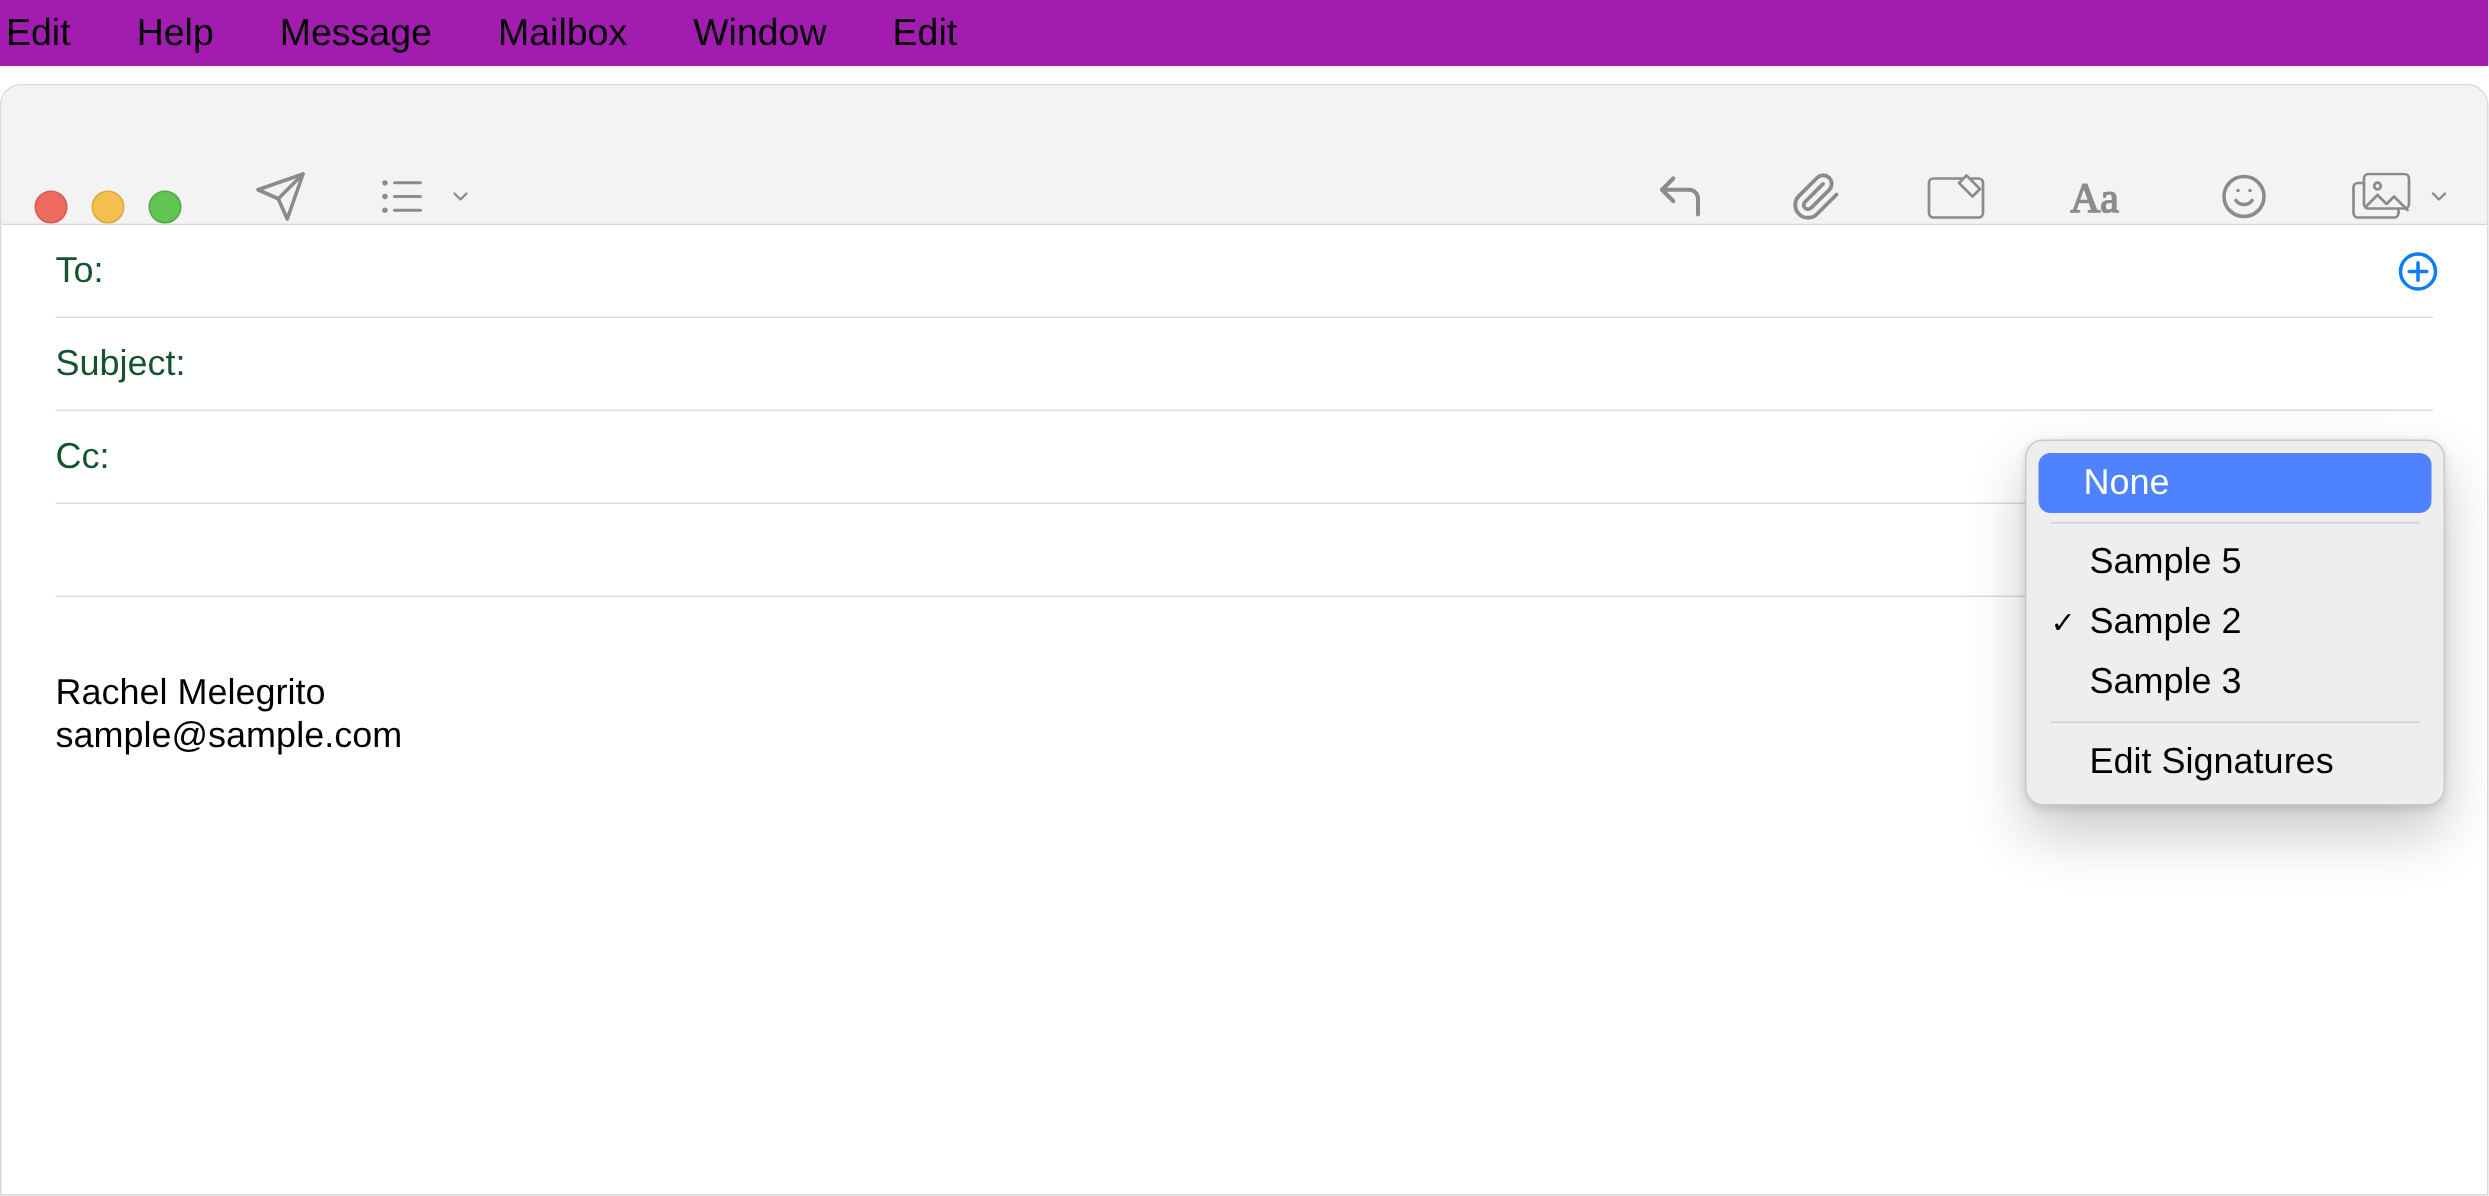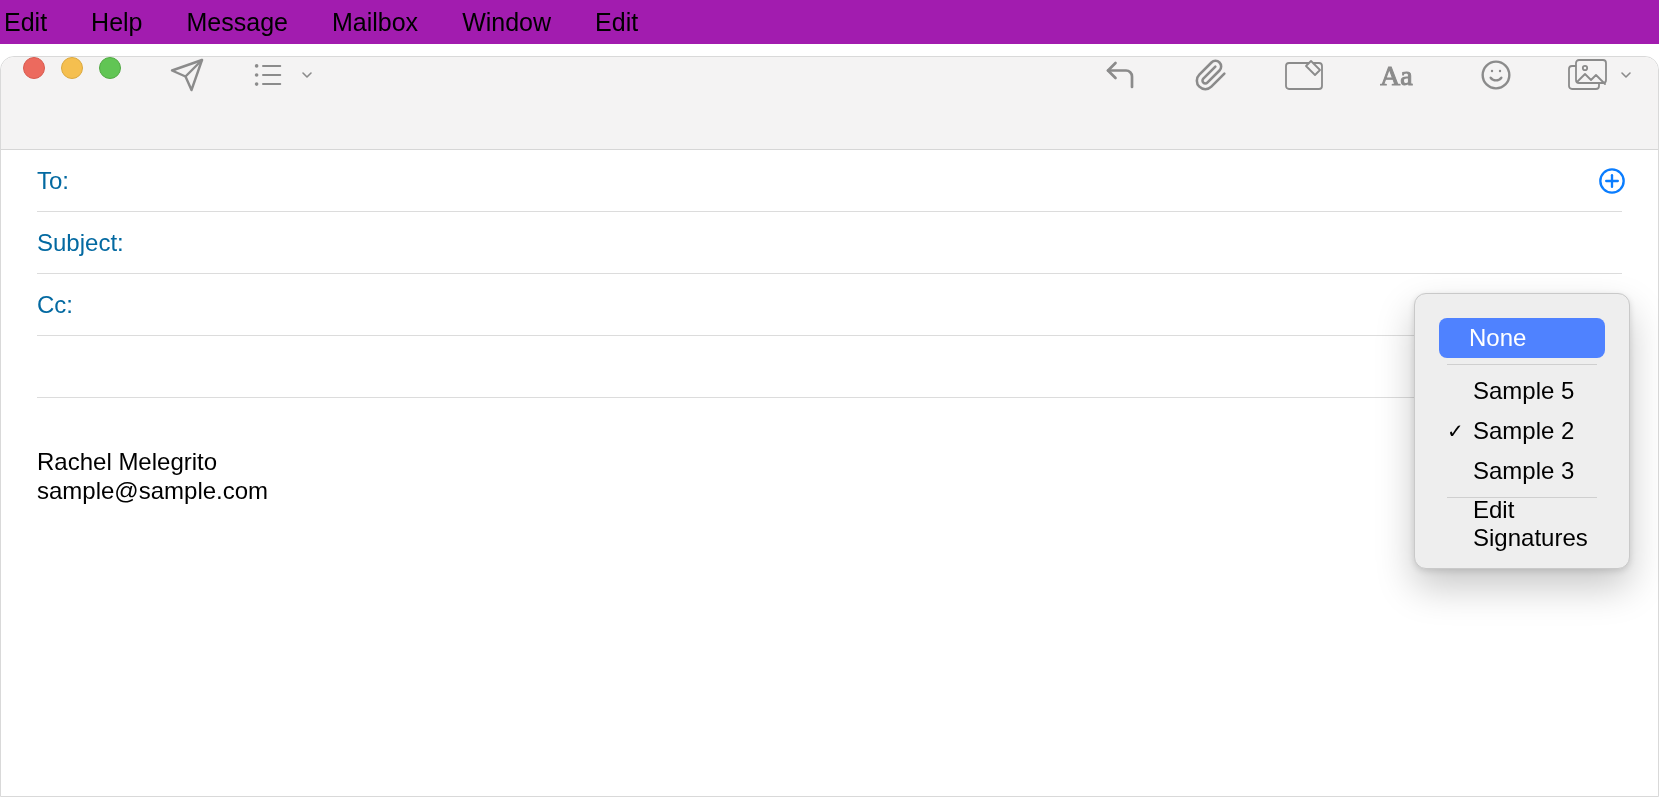--- a/index.html
+++ b/index.html
@@ -41,21 +41,21 @@
     border-top-left-radius: 14px;
     border-top-right-radius: 14px;
     border: 1px solid #d9d9d9;
     overflow: visible;
   }
   .titlebar {
     height: 93px;
     background: #f4f3f3;
     border-bottom: 1px solid #d6d6d6;
     display: flex;
-    align-items: flex-start;
+    align-items: flex-end;
     padding: 0 24px 0 22px;
     border-top-left-radius: 14px;
     border-top-right-radius: 14px;
   }
   .traffic-lights { display: flex; gap: 16px; align-items: center; }
   .traffic-dot {
     width: 22px; height: 22px; border-radius: 50%;
   }
   .dot-close { background: #ec6a5e; border: 1px solid #d85b50; }
   .dot-min   { background: #f5bf4f; border: 1px solid #dba93f; }
@@ -72,21 +72,21 @@
   }
   .field-row {
     display: flex;
     align-items: center;
     height: 62px;
     border-bottom: 1px solid #dcdcdc;
     font-size: 24px;
     color: #808080;
     position: relative;
   }
-  .field-row .label { color: #0369a1; }
+  .field-row .label { color: #14532d; }
   .field-row input {
     flex: 1;
     border: none;
     outline: none;
     font-size: 24px;
     margin-left: 10px;
     background: transparent;
   }
   .add-contact-btn { color: #0a7dff; position: absolute; right: -4px; top: 50%; transform: translateY(-50%); }
 
@@ -107,26 +107,26 @@
     color: #000;
     line-height: 1.2;
   }
   .sig-line { white-space: pre-line; }
 
   
   .popup-menu {
     position: absolute;
     top: 236px;
     right: 28px;
-    width: 216px;
+    width: 280px;
     background: #eeeeee;
     border: 1px solid #c9c9c9;
     border-radius: 12px;
     box-shadow: 0 18px 38px rgba(0,0,0,.22), 0 2px 6px rgba(0,0,0,.12);
-    padding: 24px;
+    padding: 8px;
     font-size: 24px;
     color: #000;
   }
   .popup-menu .mi {
     display: flex;
     align-items: center;
     height: 40px;
     padding: 0 12px 0 34px;
     border-radius: 8px;
     position: relative;

